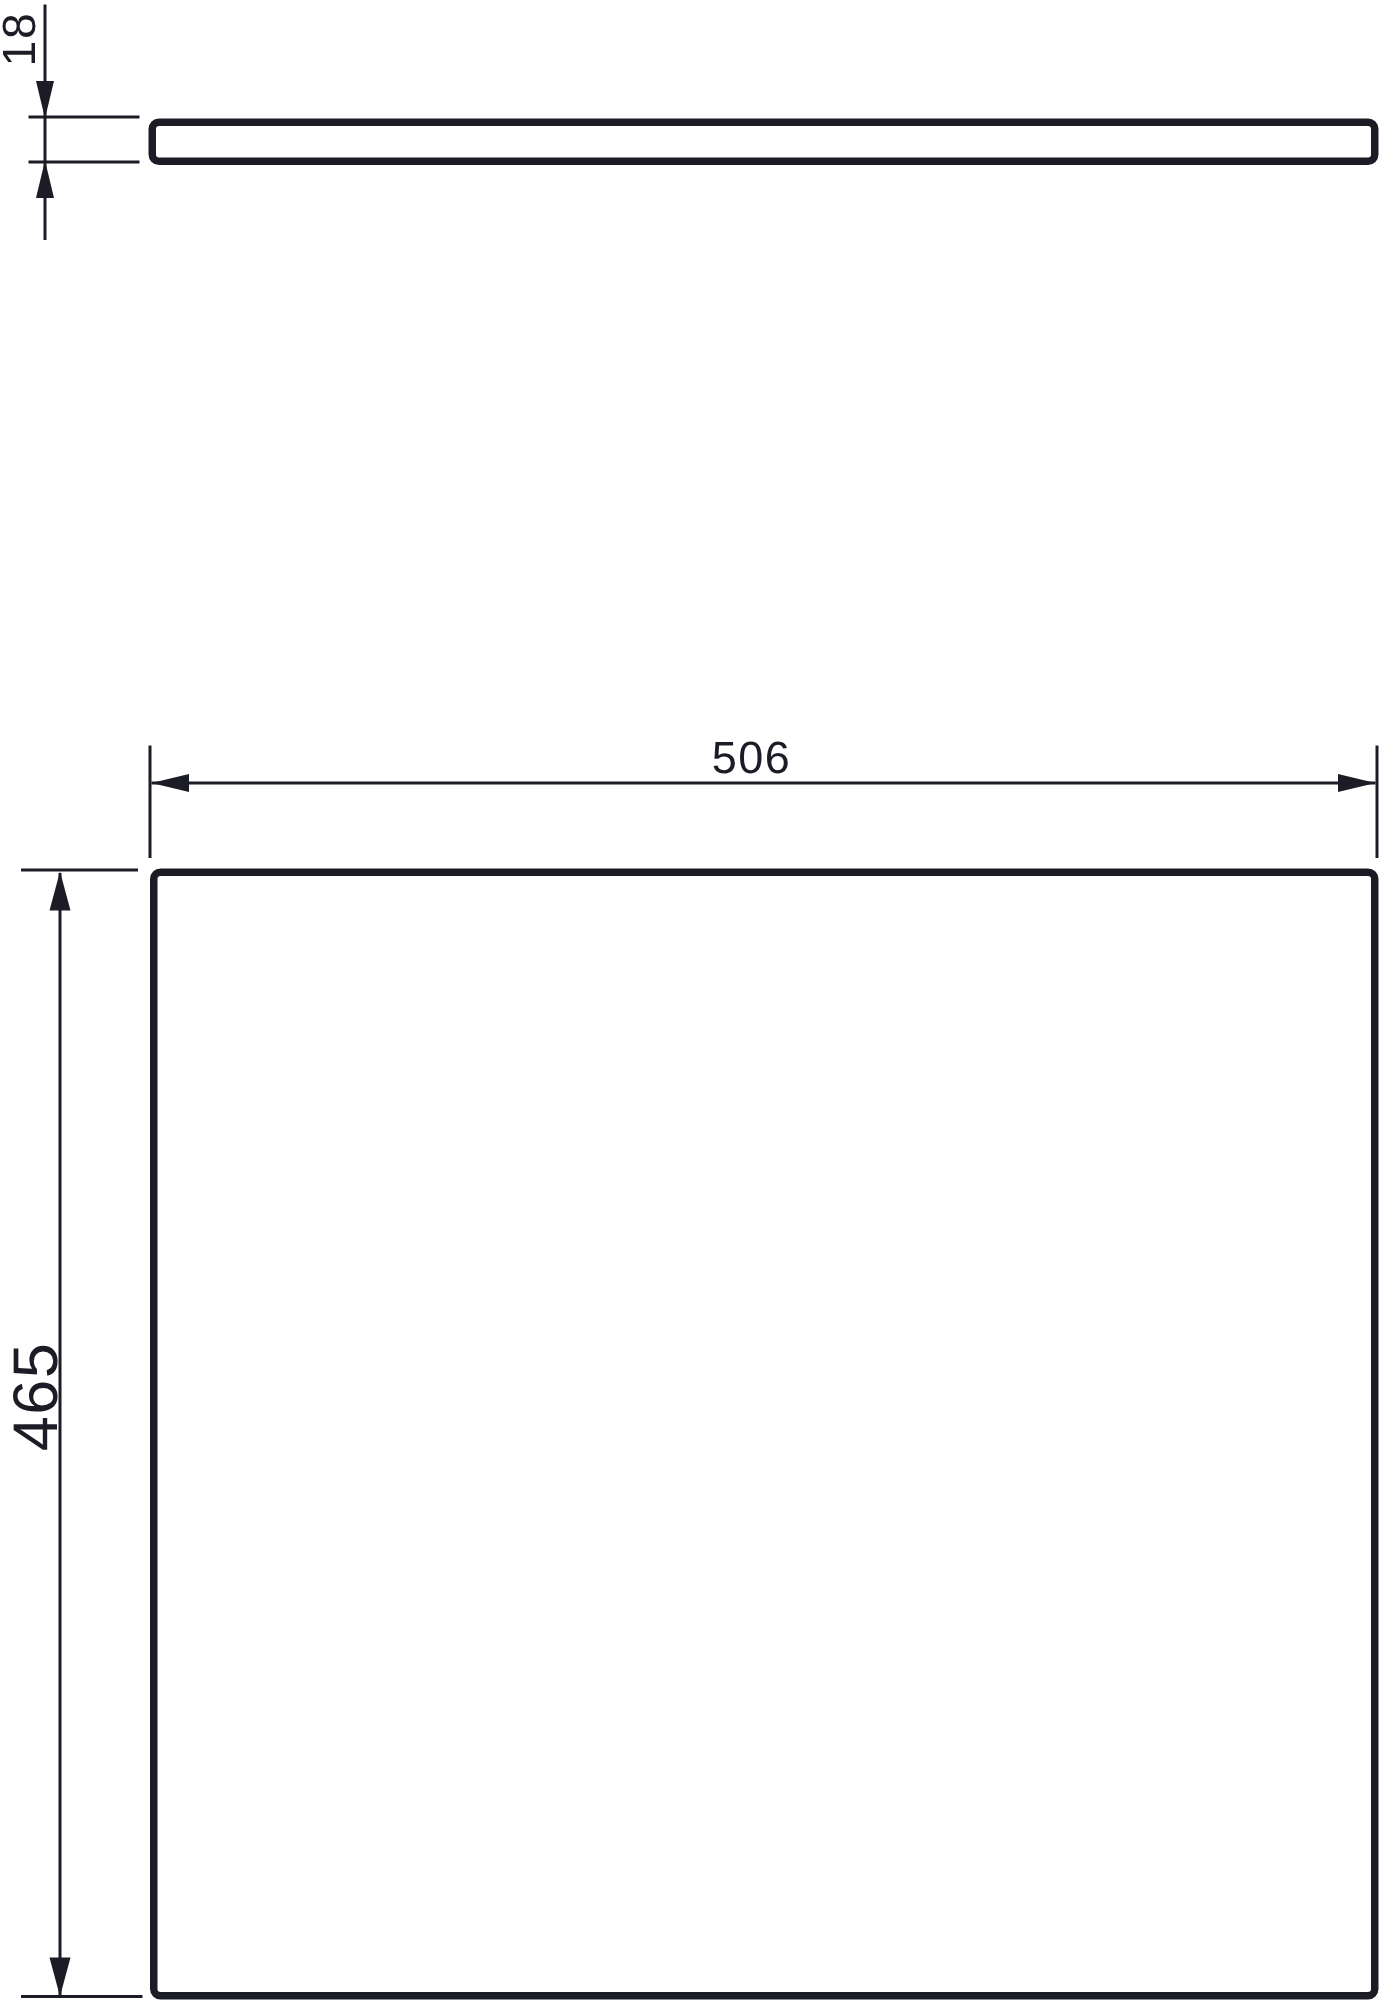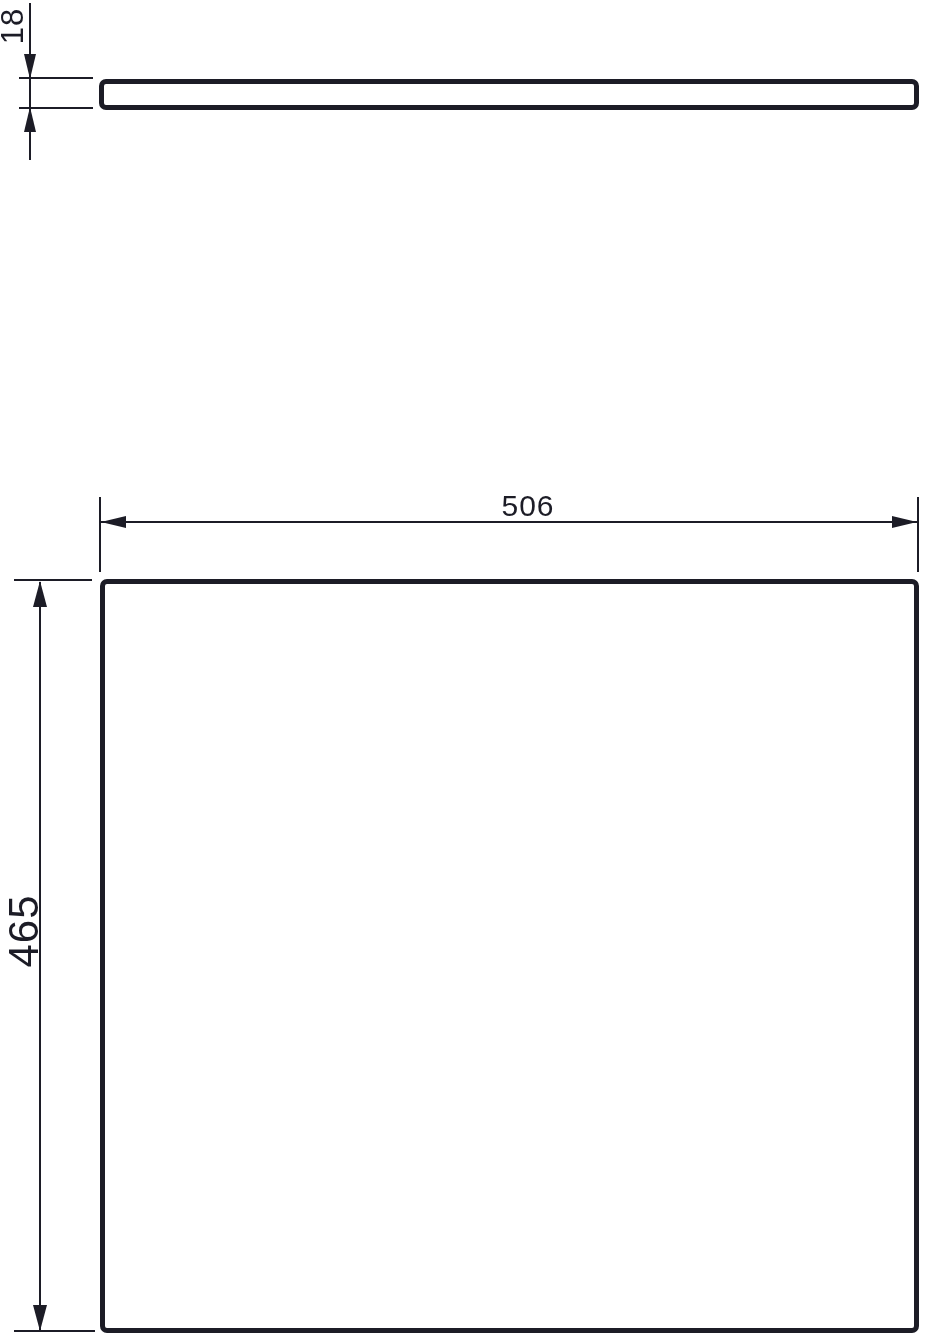--- a/index.html
+++ b/index.html
@@ -64,21 +64,21 @@
     white-space: nowrap;
     color: var(--stroke);
     letter-spacing: 1px;
   }
   .label-18 {
     left: -27px; top: 8px; width: 80px; height: 36px;
     line-height: 36px; font-size: 31px;
     transform: rotate(-90deg);
   }
   .label-506 {
-    left: 468px; top: 490px; width: 120px; height: 32px;
+    left: 441px; top: 490px; width: 120px; height: 32px;
     line-height: 32px; font-size: 30px;
   }
   .label-465 {
     left: -36px; top: 908px; width: 120px; height: 46px;
     line-height: 46px; font-size: 42px;
     transform: rotate(-90deg);
   }
 </style>
 </head>
 <body>

